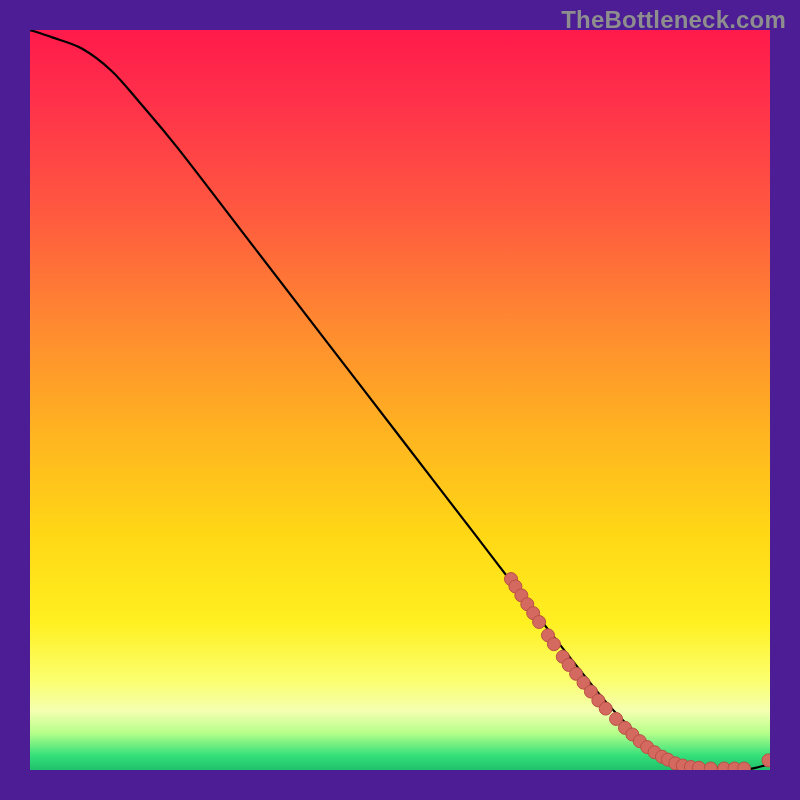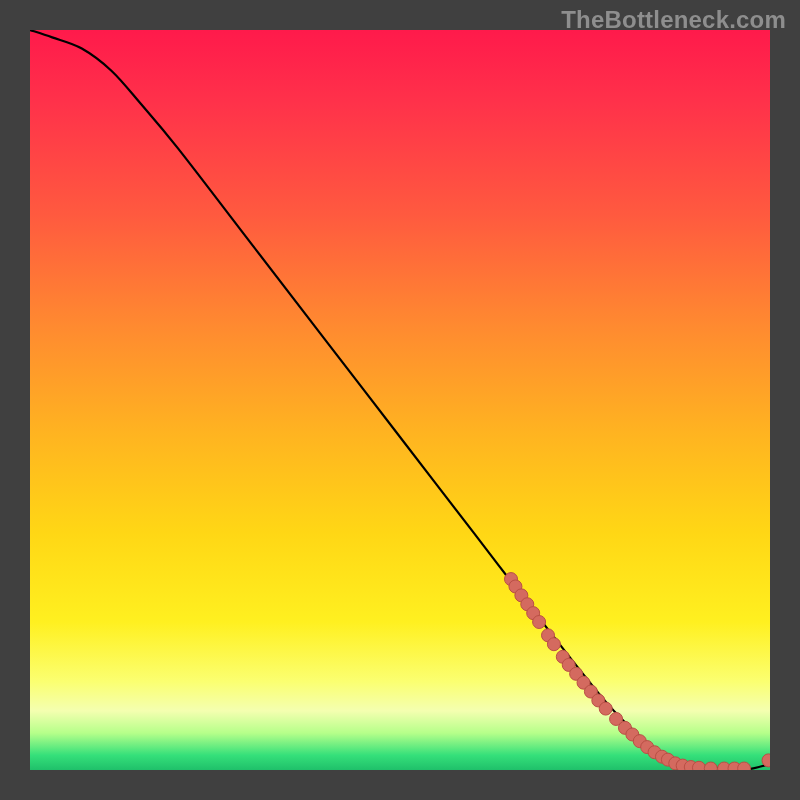--- a/index.html
+++ b/index.html
@@ -8,21 +8,21 @@
     width: 800px;
     height: 800px;
     background: #000;
     overflow: hidden;
     font-family: Arial, Helvetica, sans-serif;
   }
   .stage {
     position: relative;
     width: 800px;
     height: 800px;
-    background: #404040;
+    background: #4c1d95;
   }
   .plot {
     position: absolute;
     left: 30px;
     top: 30px;
     width: 740px;
     height: 740px;
   }
   .gradient {
     position: absolute;

